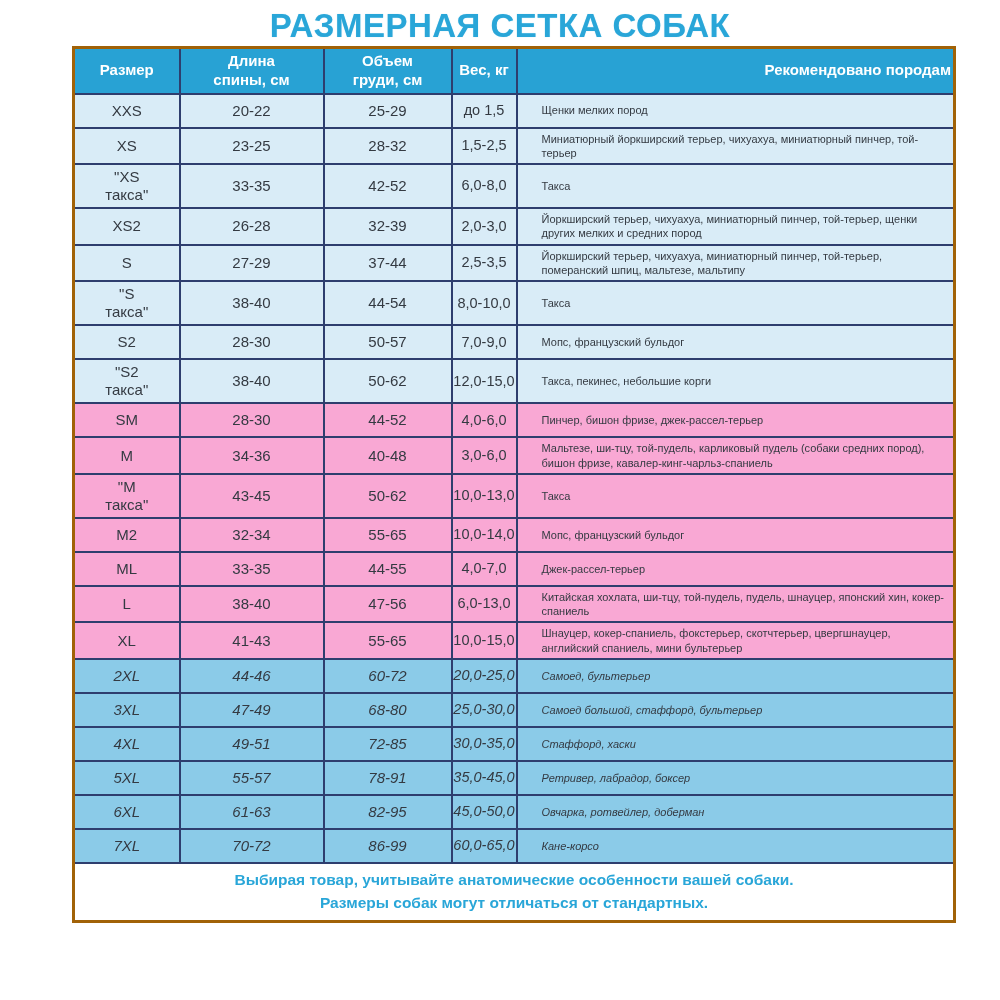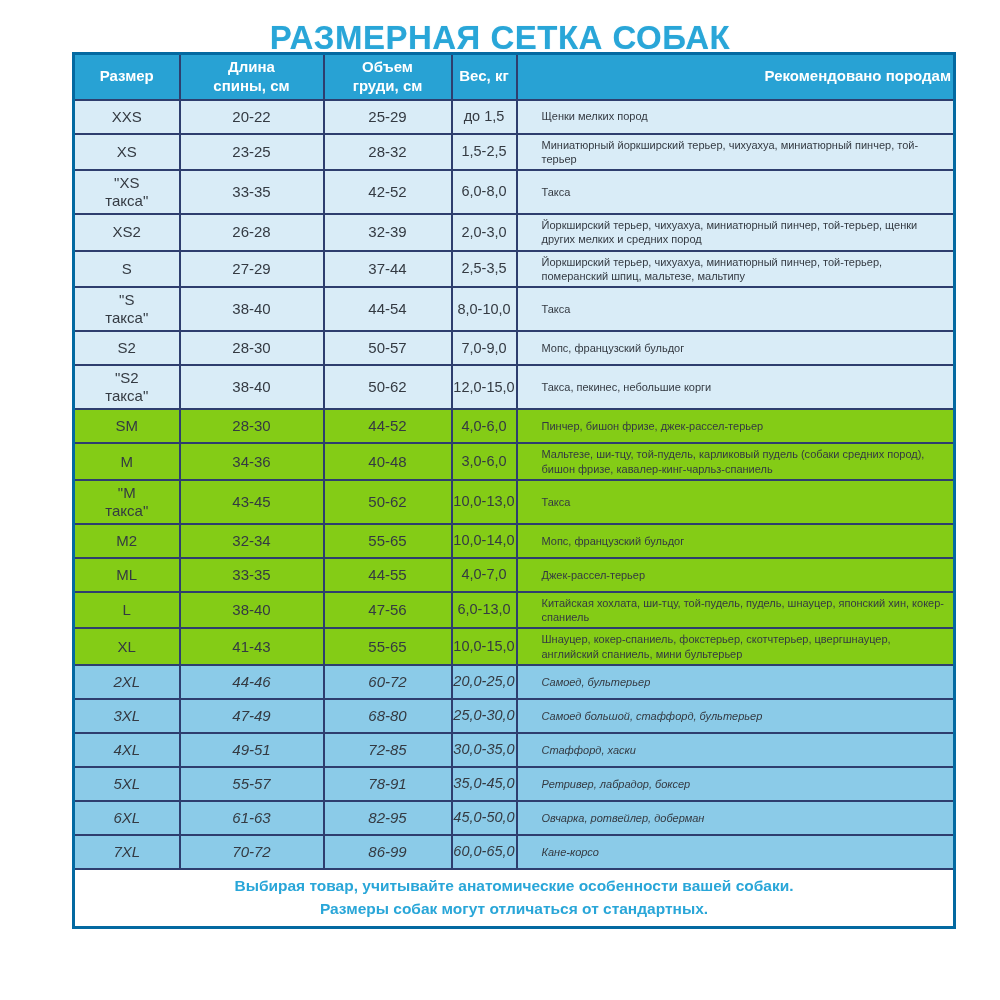--- a/index.html
+++ b/index.html
@@ -5,37 +5,37 @@
   * { box-sizing: border-box; }
   html, body {
     margin: 0; padding: 0;
     width: 1000px; height: 1000px;
     background: #ffffff;
     font-family: "Liberation Sans", "DejaVu Sans", sans-serif;
   }
   .page { position: relative; width: 1000px; height: 1000px; overflow: hidden; }
 
   .page-title {
-    margin: 12px;
+    margin: 0;
     padding-top: 7px;
     text-align: center;
     font-size: 33px;
     font-weight: 800;
     letter-spacing: 0.5px;
     color: #29a6d8;
     text-shadow: 0 0 1px rgba(41,166,216,0.35);
   }
 
   table.size-table {
     position: absolute;
-    left: 72px; top: 52px;
+    left: 72px; top: 46px;
     width: 881px;
     border-collapse: collapse;
     table-layout: fixed;
-    border: 3px solid #0369a1;
+    border: 3px solid #a16207;
   }
   .size-table th, .size-table td {
     border: 2px solid #2e3e6e;
   }
 
   .size-table thead th {
     background: #28a2d4;
     color: #ffffff;
     font-size: 15px;
     font-weight: bold;
@@ -60,21 +60,21 @@
   .size-table td.c-size { white-space: pre-line; text-align: center; }
   .size-table td.c-weight { padding: 3px 0; font-size: 14.5px; }
   .size-table td.c-breeds {
     text-align: left;
     padding: 3px 6px 3px 24px;
     font-size: 11px;
     line-height: 1.3;
   }
 
   tr.light td  { background: #d9ecf7; }
-  tr.medium td { background: #84cc16; }
+  tr.medium td { background: #f9a8d4; }
   tr.dark td   { background: #8bcbe8; font-style: italic; }
 
   .size-table tfoot td {
     background: #ffffff;
     color: #29a6d8;
     font-weight: bold;
     font-size: 15.5px;
     height: auto;
     padding: 5px 4px 6px 4px;
     line-height: 1.45;

